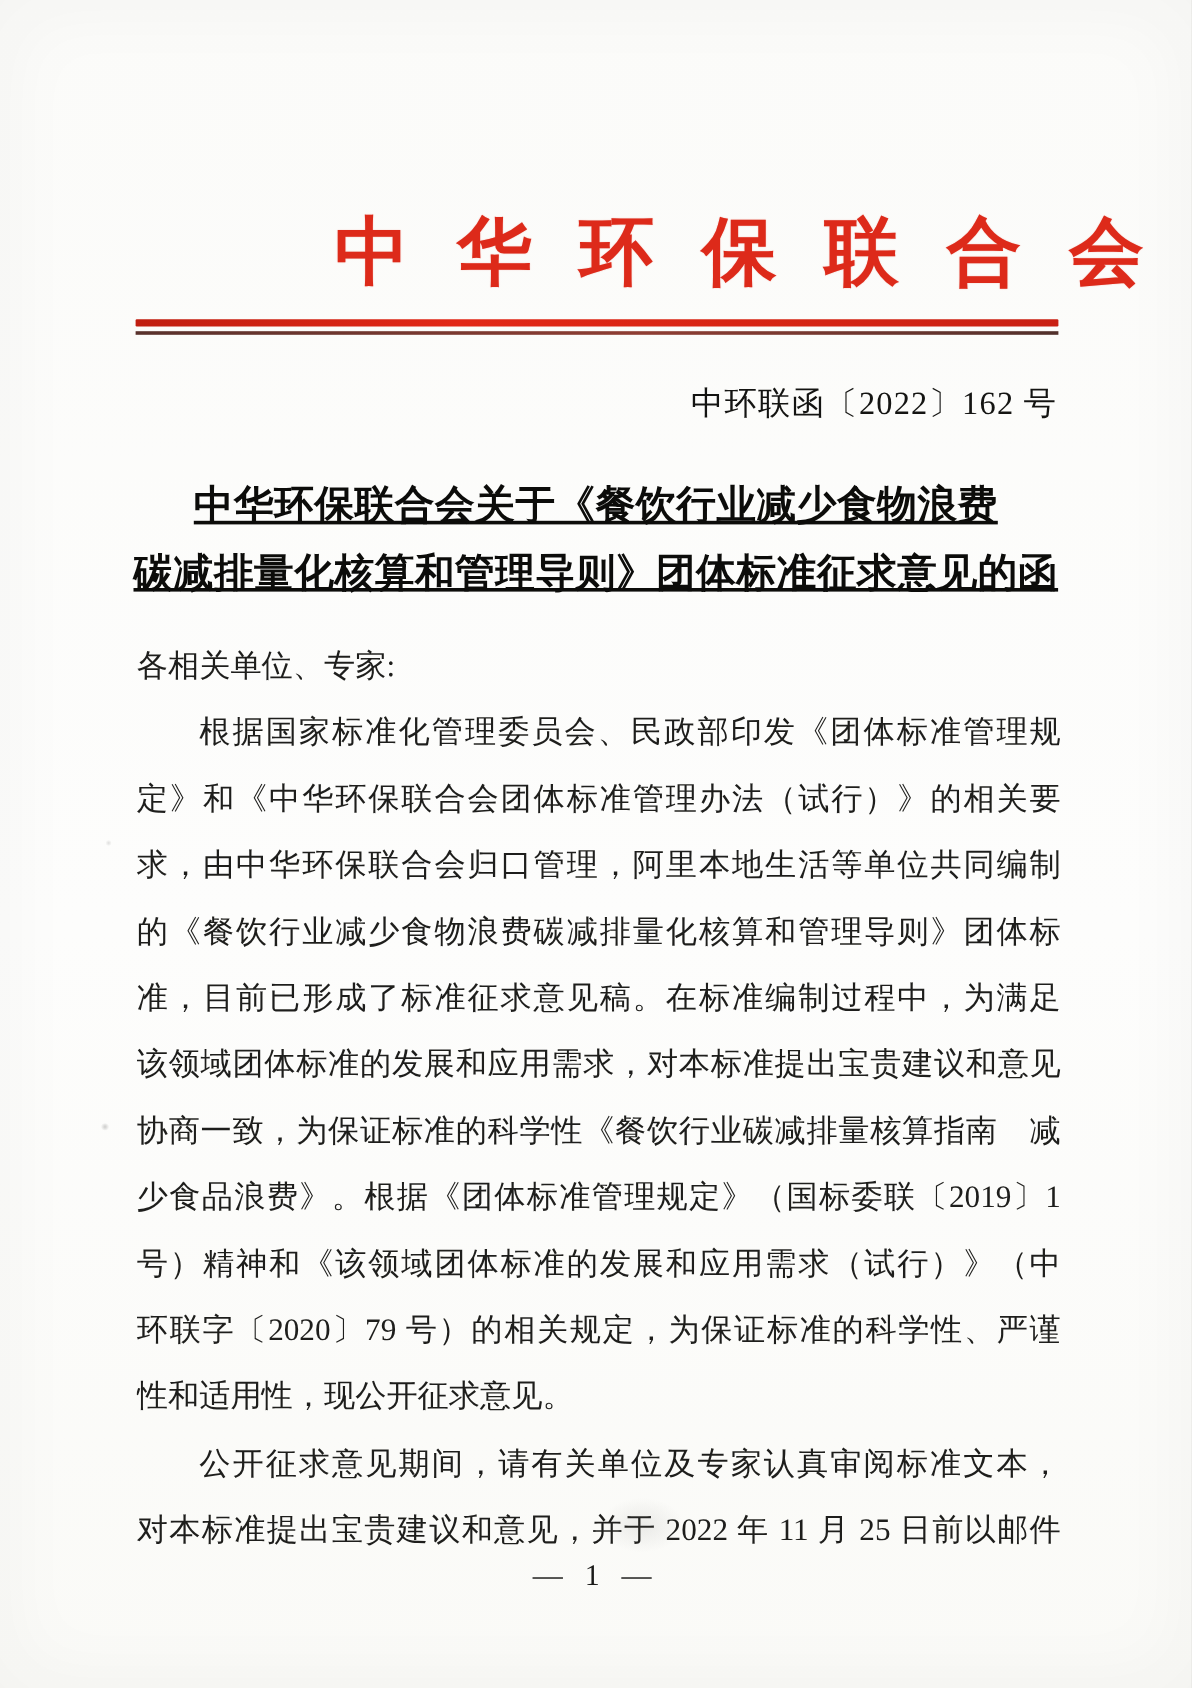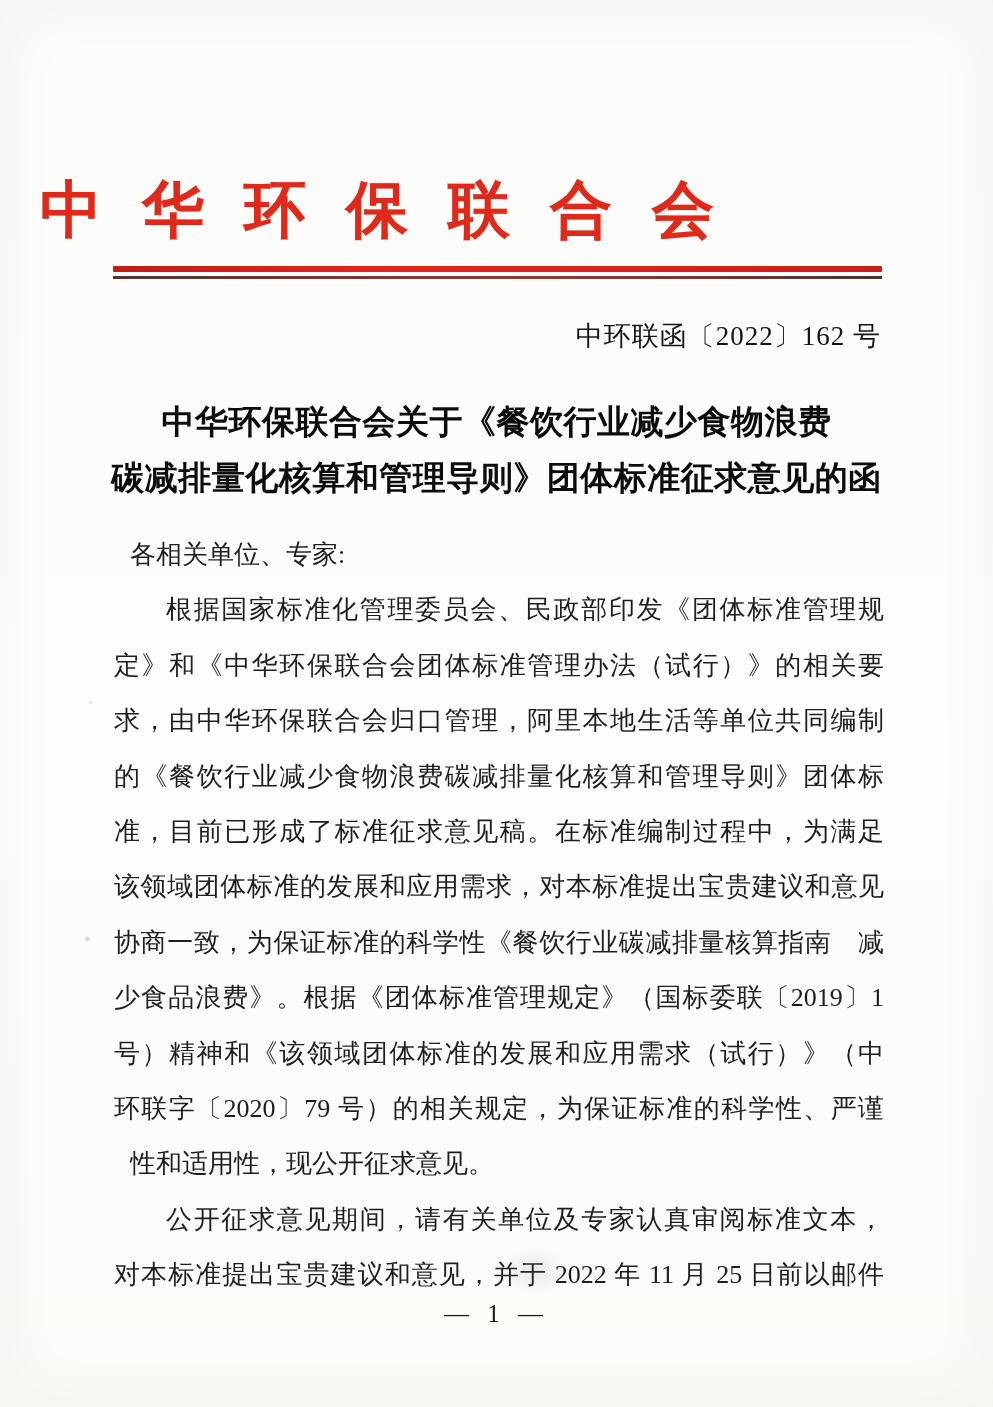--- a/index.html
+++ b/index.html
@@ -16,21 +16,21 @@
     width:993px; height:1407px;
     margin:0 auto;
     background:linear-gradient(180deg,#fbfbf9 0%,#fdfdfc 55%,#fafaf7 100%);
     box-shadow:inset 0 0 70px rgba(60,55,45,0.04);
     font-family:"Liberation Serif","DejaVu Serif",serif;
     color:var(--ink);
     overflow:hidden;
   }
   .org-title{
     position:absolute; top:168px; left:0; width:100%;
-    text-align:left;
+    text-align:right;
     font-size:62px; font-weight:bold; color:var(--red);
     letter-spacing:40px; text-indent:40px;
     white-space:nowrap;
     text-shadow:0 0 1px rgba(221,42,26,0.4);
   }
   .header-rule{ position:absolute; top:266px; left:113px; width:769px; }
   .rule-thick{
     height:6px; border-radius:1px;
     background:linear-gradient(90deg,#c01e10 0%,#e22817 35%,#d42413 75%,#c92013 100%);
   }
@@ -41,32 +41,32 @@
   }
   .doc-number{
     position:absolute; top:318px; right:112px;
     font-size:27px; color:#141412; letter-spacing:1px;
     white-space:nowrap;
     text-align:right;
   }
   .doc-title{
     position:absolute; top:394px; left:90px; width:813px;
     text-align:center; font-weight:bold; color:#0c0c0a;
-    font-size:33px; line-height:56px; letter-spacing:0.5px;
+    font-size:33px; line-height:56px; letter-spacing:0.5px;text-decoration:underline;
   }
   .body-text{
     position:absolute; top:527px; left:114px; width:770px;
     font-size:26px; color:#1e1e1c;
   }
   .body-line{
     height:55.4px; line-height:55.4px;
     text-align:justify; text-align-last:justify;
     white-space:normal; overflow:hidden;
   }
-  .body-line.flush{ text-align-last:left;margin-left:16px; }
+  .body-line.flush{ text-align-last:left; }
   .body-line.indent{ text-indent:2em; }
   .page-footer{
     position:absolute; top:1300px; left:0; width:100%;
     text-align:center; font-size:25px; color:#1a1a18; letter-spacing:6px;
   }
   
   .scan-smudge{
     position:absolute; top:1248px; left:500px; width:70px; height:46px;
     background:radial-gradient(ellipse at center, rgba(110,110,105,0.12), rgba(110,110,105,0) 70%);
   }

